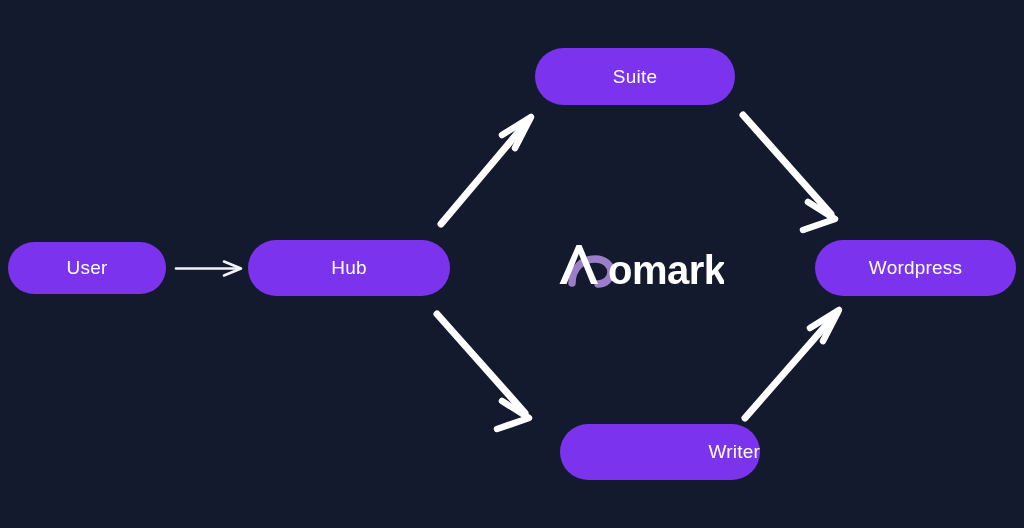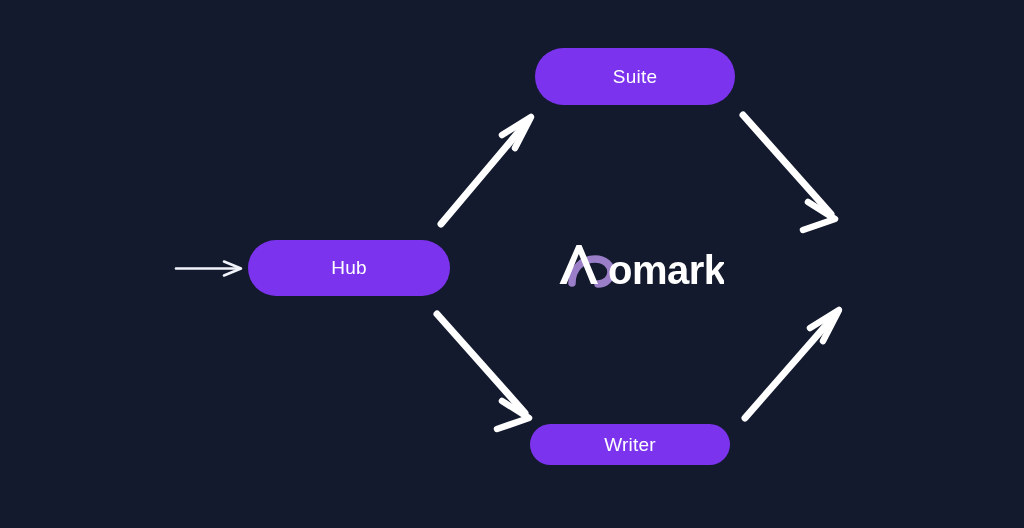--- a/index.html
+++ b/index.html
@@ -44,21 +44,21 @@
     box-sizing: border-box;
     user-select: none;
   }
   .node-label {
     display: block;
     margin-top: -1px;
   }
   #node-user   { left: 8px;   top: 242px; width: 158px; height: 52px; }
   #node-hub    { left: 248px; top: 240px; width: 202px; height: 56px; }
   #node-suite  { left: 535px; top: 48px;  width: 200px; height: 57px; }
-  #node-writer { left: 530px; top: 424px; width: 200px; height: 41px; }
+  #node-writer { left: 560px; top: 424px; width: 200px; height: 56px; justify-content: flex-end; }
   #node-wordpress { left: 815px; top: 240px; width: 201px; height: 56px; }
 
   #brand-logo {
     position: absolute;
     left: 556px;
     top: 240px;
     width: 168px;
     height: 56px;
     display: flex;
     align-items: flex-start;
@@ -92,33 +92,39 @@
       <path d="M437 314 L525 413" stroke="#ffffff" stroke-width="7" stroke-linecap="round" fill="none"></path>
       <path d="M502 401 L529 418 L497 429" stroke="#ffffff" stroke-width="6.5" stroke-linecap="round" stroke-linejoin="round" fill="none"></path>
     </g>
 
     <g>
       <path d="M745 418 L835 315" stroke="#ffffff" stroke-width="7" stroke-linecap="round" fill="none"></path>
       <path d="M810 328 L839 310 L823 341" stroke="#ffffff" stroke-width="6.5" stroke-linecap="round" stroke-linejoin="round" fill="none"></path>
     </g>
   </svg>
 
+  <div class="node" id="node-user">
+    <span class="node-label">User</span>
+  </div>
 
   <div class="node" id="node-suite">
     <span class="node-label">Suite</span>
   </div>
 
   <div class="node" id="node-hub">
     <span class="node-label">Hub</span>
   </div>
 
   <div class="node" id="node-writer">
     <span class="node-label">Writer</span>
   </div>
 
+  <div class="node" id="node-wordpress">
+    <span class="node-label">Wordpress</span>
+  </div>
 
   <div id="brand-logo">
     <svg width="168" height="48" viewBox="0 0 168 48" xmlns="http://www.w3.org/2000/svg">
 
       <path d="M16 43 C16 29, 26 19, 39 19 C49 19, 55 25, 55 32 C55 39, 49 44, 42 44" stroke="#9a7ec8" stroke-width="7.5" fill="none" stroke-linecap="round"></path>
 
       <path d="M3.5 44 L20.5 5 L25.5 5 L42 44 L35 44 L22.8 14 L10.5 44 Z" fill="#ffffff"></path>
 
       <text x="52" y="44" font-family="Liberation Sans, sans-serif" font-size="40" font-weight="bold" fill="#ffffff" letter-spacing="-0.5">omark</text>
     </svg>

